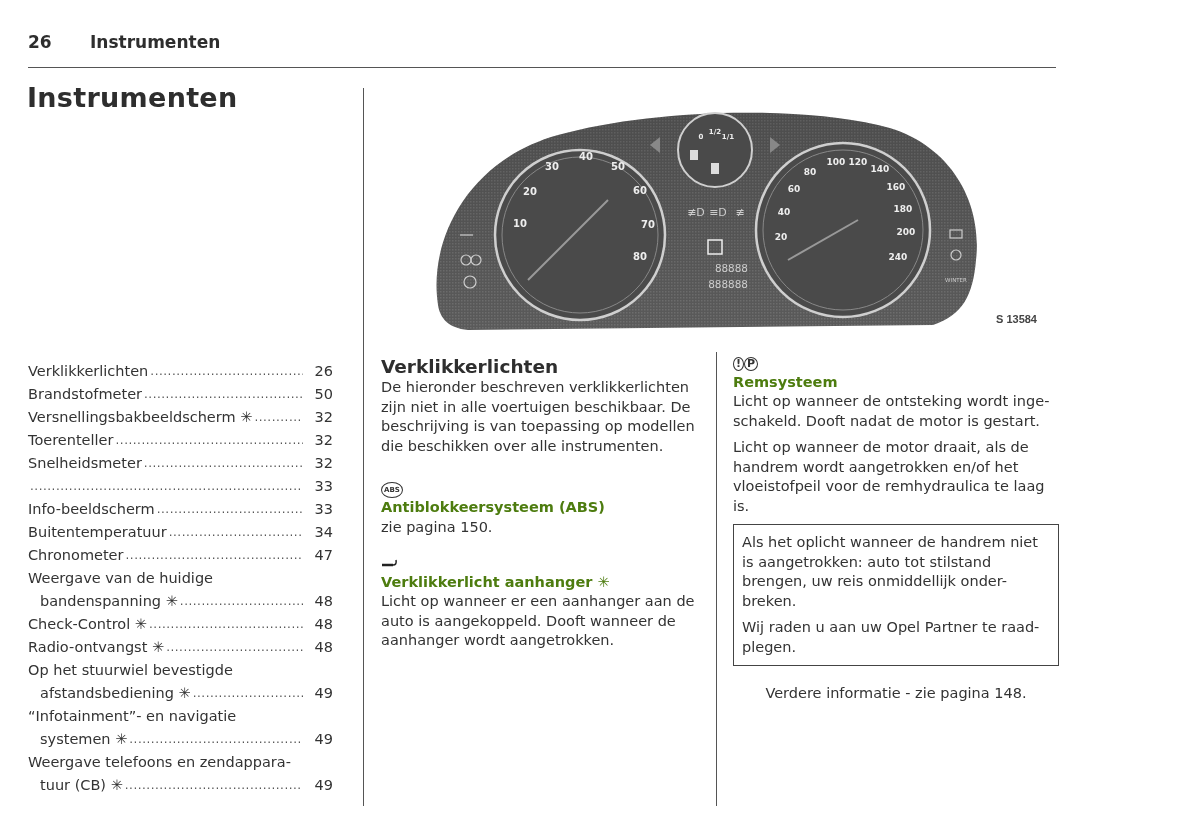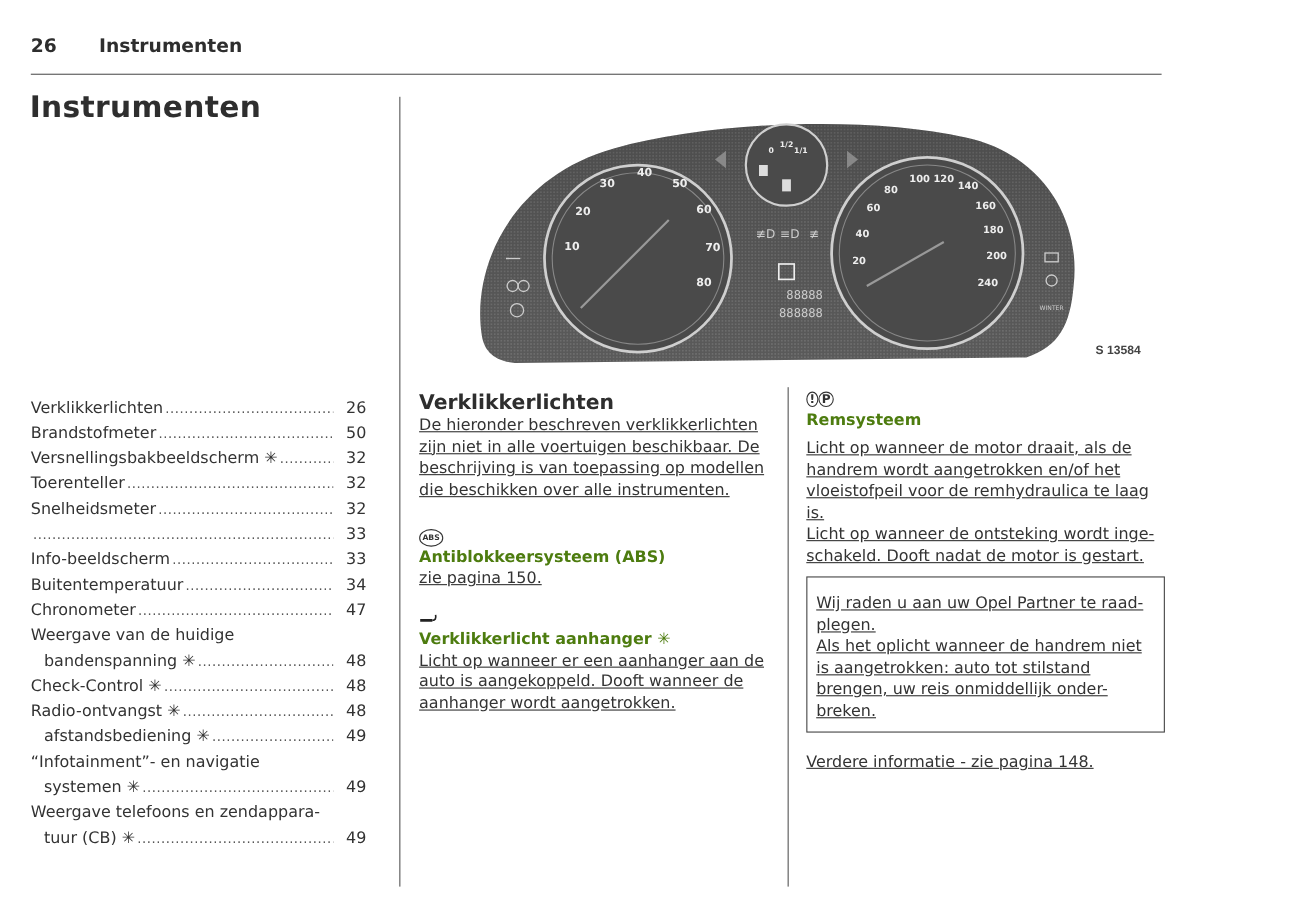--- a/index.html
+++ b/index.html
@@ -15,21 +15,21 @@
   .toc-row { display:flex; align-items:flex-end; }
   .toc-row .lbl { white-space:nowrap; }
   .toc-row .dots { flex:1; overflow:hidden; white-space:nowrap; margin:0 2px; letter-spacing:0.5px; color:#555; font-size:12px; }
   .toc-row .dots::after { content:"........................................................................................................................"; }
   .toc-row .pg { width:28px; text-align:right; }
   .toc-row.indent .lbl { padding-left:12px; }
   .toc-first { white-space:nowrap; }
   .col { font-size:14.5px; line-height:19.5px; color:#333; }
   .col h2 { font-size:18.5px; margin:0; font-weight:bold; color:#2e2e2e; line-height:22px; }
   .col .sub { font-weight:bold; color:#4d7c0f; }
-  .col p { margin:0;text-decoration:underline; }
+  .col p { margin:0; }
   .icon-small { font-size:11px; font-weight:bold; border:1.5px solid #333; border-radius:50%; display:inline-block; padding:0 2px; line-height:12px; }
   .warn { border:1.5px solid #444; }
   .warn-title { text-align:center; font-size:19px; font-weight:bold; color:#2e2e2e; padding:6px 0 5px; border-bottom:1.5px solid #444; }
   .warn-body { padding:8px 8px 8px 8px; font-size:14.5px; line-height:19.5px; }
   .caption { font-family:"Liberation Sans", sans-serif; font-size:11px; color:#444; }
   .cluster-wrap { left:428px; top:90px; width:560px; height:250px; }
 </style>
 </head>
 <body>
 
@@ -184,20 +184,21 @@
       <span class="lbl">Check-Control ✳</span>
       <span class="dots"></span>
       <span class="pg">48</span>
     </div>
   <div class="toc-row">
       <span class="lbl">Radio-ontvangst ✳</span>
       <span class="dots"></span>
       <span class="pg">48</span>
     </div>
   <div>
+    <div class="toc-first">Op het stuurwiel bevestigde</div>
     <div class="toc-row indent">
         <span class="lbl">afstandsbediening ✳</span>
         <span class="dots"></span>
         <span class="pg">49</span>
       </div>
   </div>
   <div>
     <div class="toc-first">“Infotainment”- en navigatie</div>
     <div class="toc-row indent">
         <span class="lbl">systemen ✳</span>
@@ -231,22 +232,22 @@
   </div>
   <div class="sub">Verklikkerlicht aanhanger ✳</div>
   <p>Licht op wanneer er een aanhanger aan de auto is aangekoppeld. Dooft wanneer de aanhanger wordt aangetrokken.</p>
 </div>
 
 <div class="abs col" style="left:733px; top:353px; width:326px;">
   <div>
     <span class="icon-small">!</span><span class="icon-small">P</span>
   </div>
   <div class="sub">Remsysteem</div>
+  <p>Licht op wanneer de ontsteking wordt inge-schakeld. Dooft nadat de motor is gestart.</p>
   <p style="margin-top:7px;">Licht op wanneer de motor draait, als de handrem wordt aangetrokken en/of het vloeistofpeil voor de remhydraulica te laag is.</p>
-  <p>Licht op wanneer de ontsteking wordt inge-schakeld. Dooft nadat de motor is gestart.</p>
   <div class="warn" style="margin-top:8px;">
     <div class="warn-body">
+      <p>Als het oplicht wanneer de handrem niet is aangetrokken: auto tot stilstand brengen, uw reis onmiddellijk onder-breken.</p>
       <p style="margin-top:7px;">Wij raden u aan uw Opel Partner te raad-plegen.</p>
-      <p>Als het oplicht wanneer de handrem niet is aangetrokken: auto tot stilstand brengen, uw reis onmiddellijk onder-breken.</p>
-    </div>
-  </div>
-  <p style="margin-top:18px;">Verdere informatie - zie pagina 148.</p>
+    </div>
+  </div>
+  <p style="margin-top:18px;text-align:center;">Verdere informatie - zie pagina 148.</p>
 </div>
 
 </body></html>

